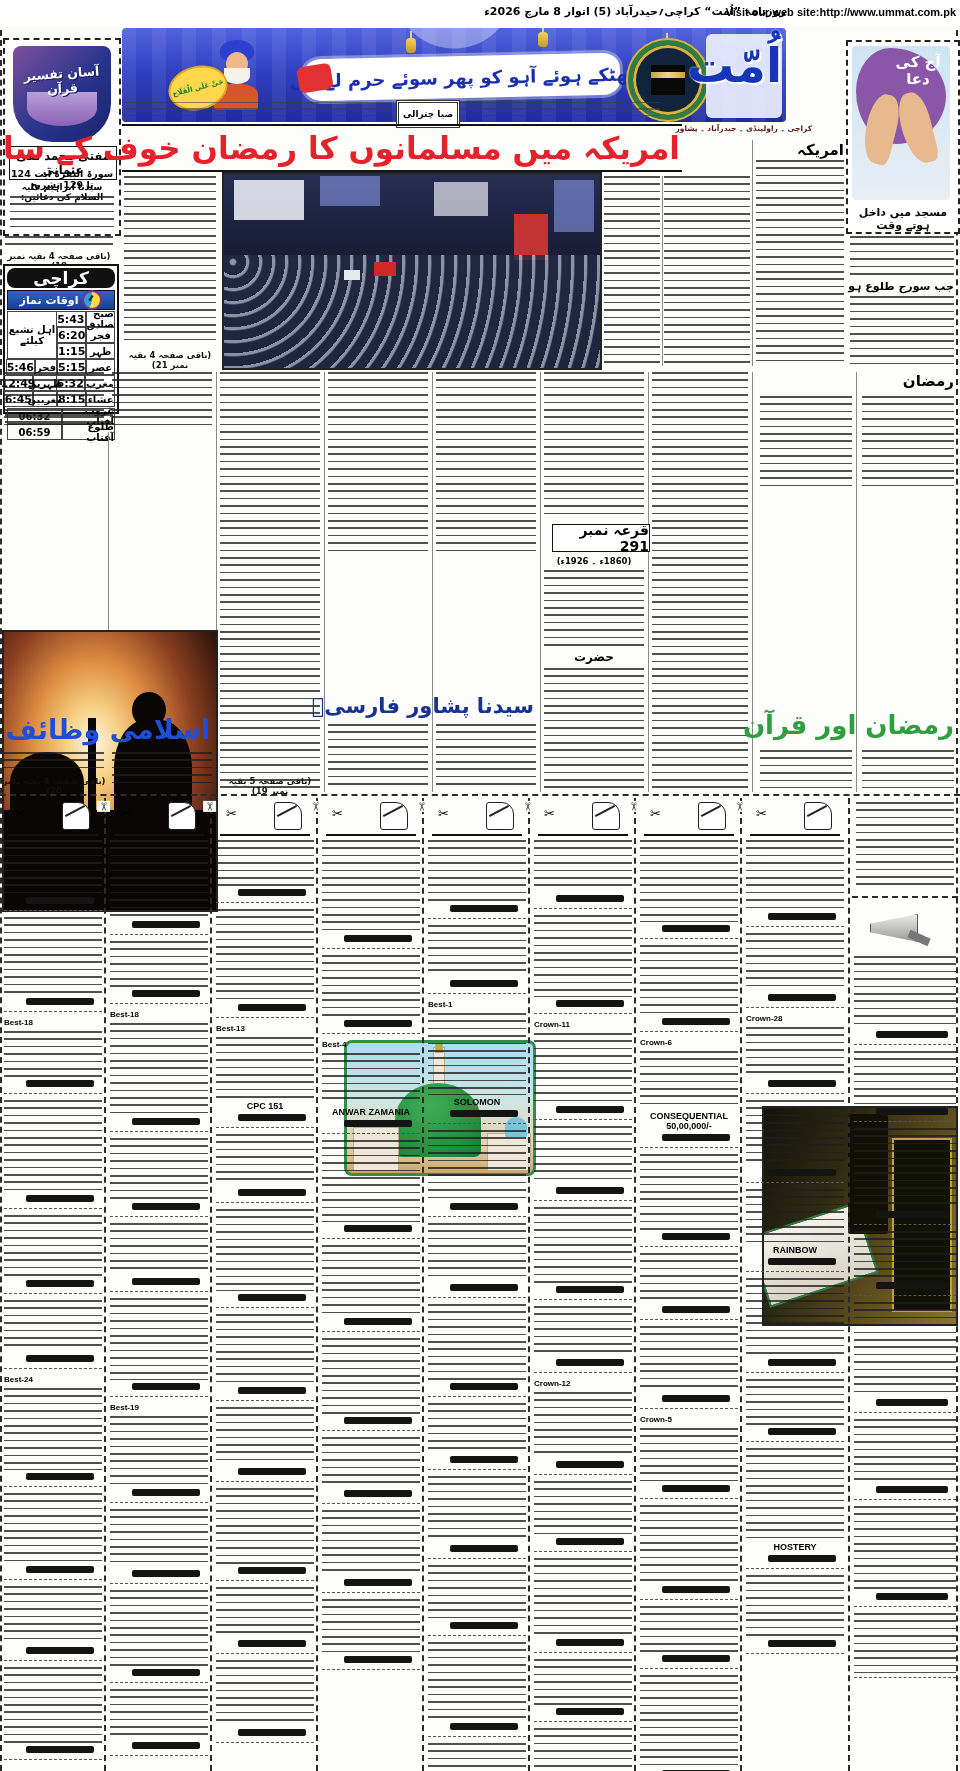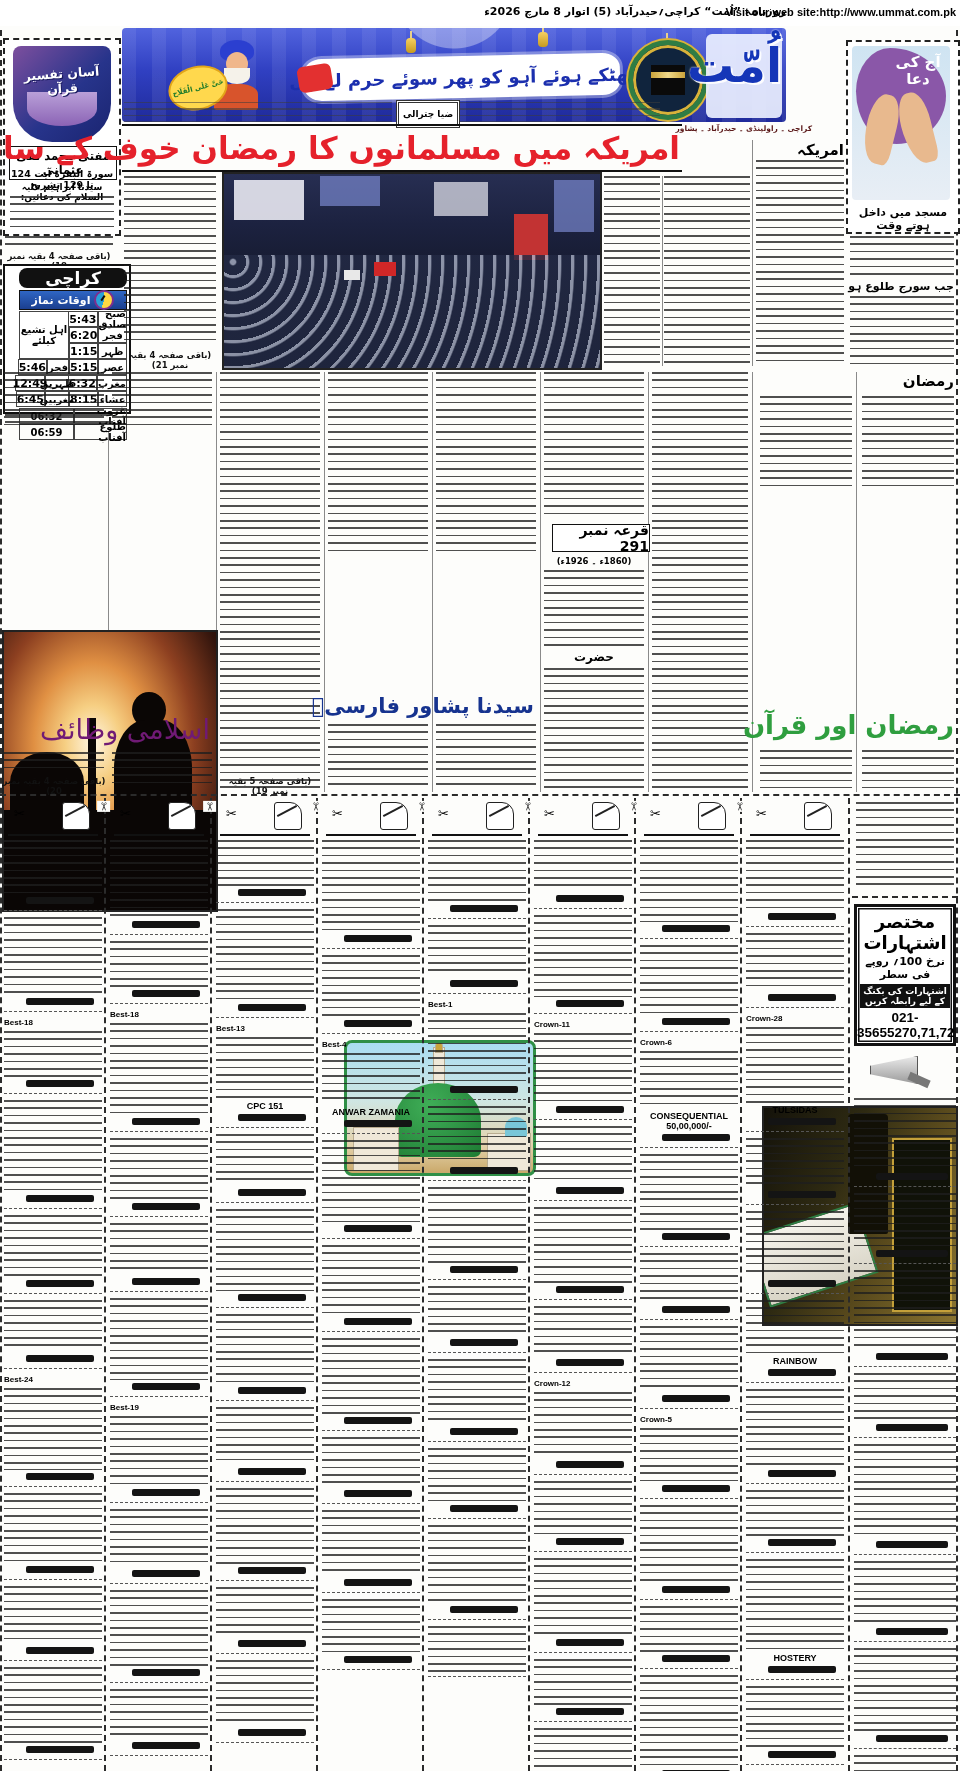--- a/index.html
+++ b/index.html
@@ -67,21 +67,21 @@
   .ptable{border:2px solid #111;background:#fff;}
   .pt-city{background:#111;color:#fff;font-weight:bold;font-size:17px;text-align:center;border-radius:8px;margin:2px;}
   .pt-strip{background:linear-gradient(180deg,#2f66c4,#1b3f8f);color:#fff;font-weight:bold;font-size:11px;display:flex;align-items:center;justify-content:center;gap:4px;border:1px solid #111;margin:0 2px;position:relative;}
   .clock{width:16px;height:16px;border-radius:50%;background:conic-gradient(#ffd943 0 55%,#2aa2d8 55% 100%);border:2px solid #7d2f8f;position:relative;}
   .clock:before{content:"";position:absolute;left:6px;top:3px;width:1.5px;height:6px;background:#111;transform:rotate(35deg);}
   .pt-grid{font-size:11px;font-weight:bold;}
   .pt-cell{border:1px solid #444;display:flex;align-items:center;justify-content:center;}
   .pt-name{font-size:10px;}
   .shialabel{writing-mode:initial;font-size:10px;font-weight:bold;text-align:center;}
   
-  .h-orange{color:#701a75;font-weight:normal;font-size:27px;white-space:nowrap;}
+  .h-orange{color:#1d4ed8;font-weight:bold;font-size:27px;white-space:nowrap;}
   .h-blue{color:#16338f;font-weight:bold;font-size:21px;text-align:center;white-space:nowrap;}
   .h-green{color:#2f9e3f;font-weight:bold;font-size:26px;text-align:center;white-space:nowrap;}
   .dropword{font-weight:bold;font-size:15px;}
   .qurabox{border:1.5px solid #111;background:#fff;display:flex;align-items:center;justify-content:center;font-weight:bold;font-size:14px;}
   
   .scissor{font-size:11px;color:#222;background:#fdfdfb;padding:0 1px;}
   .adcol{position:absolute;}
   .adblock{margin:0 2px 6px 2px;border-bottom:1px dashed #555;padding-bottom:4px;}
   .adcode{font-size:8px;font-weight:bold;font-family:"Liberation Sans",sans-serif;text-align:left;margin:1px 2px 4px 2px;}
   .adtoken{font-size:9px;font-weight:bold;font-family:"Liberation Sans",sans-serif;text-align:center;margin:2px 0;}
@@ -145,21 +145,21 @@
     <div class="abs urdu" style="left:2px;top:20px;width:94px;text-align:center;color:#fff;font-weight:bold;font-size:12.5px;text-shadow:1px 1px 0 #1a1a5e;transform:rotate(-4deg);">آسان تفسیر قرآن</div>
   </div>
   <div class="abs urdu" style="left:4px;top:106px;width:106px;border:1.5px solid #111;text-align:center;font-weight:bold;font-size:11.5px;padding:2px 0;background:#fff;">مفتی محمد تقی عثمانی</div>
   <div class="abs urdu" style="left:2px;top:128px;width:110px;text-align:center;font-weight:bold;font-size:9.5px;">سورۃ البقرۃ آیت 124 تا 129 تشریح</div>
   <div class="abs urdu" style="left:2px;top:142px;width:110px;text-align:center;font-weight:bold;font-size:9px;">سیدنا ابراہیم علیہ السلام کی دعائیں:</div>
   <div class="abs ftxt" style="left:5px;top:156px;width:104px;height:32px;"></div>
 </div>
 <div class="abs ftxt" style="left:5px;top:236px;width:108px;height:14px;"></div>
 <div class="abs contnote urdu" style="left:2px;top:251px;width:114px;">(باقی صفحہ 4 بقیہ نمبر 18)</div>
 
-<div class="abs ptable" style="left:3px;top:264px;width:112px;height:146px;padding-left:12px;">
+<div class="abs ptable" style="left:3px;top:264px;width:112px;height:146px;">
   <div class="pt-city urdu">کراچی</div>
   <div class="pt-strip urdu" style="height:18px;">
     <span class="clock"></span>
     <span>اوقات نماز</span>
   </div>
   <div class="pt-grid" style="display:flex;direction:rtl;margin:1px 2px;">
     <div style="width:58px;">
       <div style="display:flex;height:16px;">
           <div class="pt-cell pt-name urdu" style="width:30px;">صبح صادق</div>
           <div class="pt-cell" style="width:28px;">5:43</div>
@@ -529,20 +529,25 @@
       <div class="adblock">
         <div class="ftxt" style="height: 62px;"></div>
         <div class="adphone"></div>
       </div>
       <div class="adblock">
         <div class="ftxt" style="height: 52px;"></div>
         <div class="adphone"></div>
       </div>
       <div class="adcode">Best-1</div>
       <div class="adblock">
+        <div class="ftxt" style="height: 82px;"></div>
+        <div class="adtoken">SOLOMON</div>
+        <div class="adphone"></div>
+      </div>
+      <div class="adblock">
         <div class="ftxt" style="height: 70px;"></div>
         <div class="adphone"></div>
       </div>
       <div class="adblock">
         <div class="ftxt" style="height: 58px;"></div>
         <div class="adphone"></div>
       </div>
       <div class="adblock">
         <div class="ftxt" style="height: 76px;"></div>
         <div class="adphone"></div>
@@ -684,25 +689,20 @@
       <div class="adblock">
         <div class="ftxt" style="height: 70px;"></div>
         <div class="adphone"></div>
       </div>
       <div class="adblock">
         <div class="ftxt" style="height: 58px;"></div>
         <div class="adphone"></div>
       </div>
       <div class="adcode">Crown-28</div>
       <div class="adblock">
-        <div class="ftxt" style="height: 76px;"></div>
-        <div class="adtoken">TULSIDAS</div>
-        <div class="adphone"></div>
-      </div>
-      <div class="adblock">
         <div class="ftxt" style="height: 50px;"></div>
         <div class="adphone"></div>
       </div>
       <div class="adblock">
         <div class="ftxt" style="height: 66px;"></div>
         <div class="adphone"></div>
       </div>
       <div class="adblock">
         <div class="ftxt" style="height: 54px;"></div>
         <div class="adtoken">RAINBOW</div>
@@ -727,26 +727,20 @@
       </div>
     </div>
     <div class="vdash abs" style="left: 740px; top: 0px; height: 973px;"></div>
     <div class="scissor abs" style="left: 734px; top: 2px; transform: rotate(90deg);">✂</div>
     <div class="vdash abs" style="left: 848px; top: 0px; height: 973px;"></div>
   </div>
 
 <div class="abs" style="left:852px;top:798px;width:106px;height:973px;">
   <div class="ftxt" style="margin:4px 4px 0 4px;height:88px;"></div>
   <div class="hdash" style="margin:6px 0;"></div>
-  <div class="mbox" style="margin:0 2px;">
-    <div class="t urdu">مختصر اشتہارات</div>
-    <div class="rate urdu">نرخ 100؍ روپے فی سطر</div>
-    <div class="contact urdu">اشتہارات کی بکنگ کے لیے رابطہ کریں</div>
-    <div class="phone">021-35655270,71,72</div>
-  </div>
   <div class="megaphone" style="height:52px;">
     <div class="cone"></div>
     <div class="handle"></div>
   </div>
   <div id="rightads">
       <div class="adblock">
         <div class="ftxt" style="height:72px"></div>
         <div class="adphone"></div>
       </div>
       <div class="adblock">

